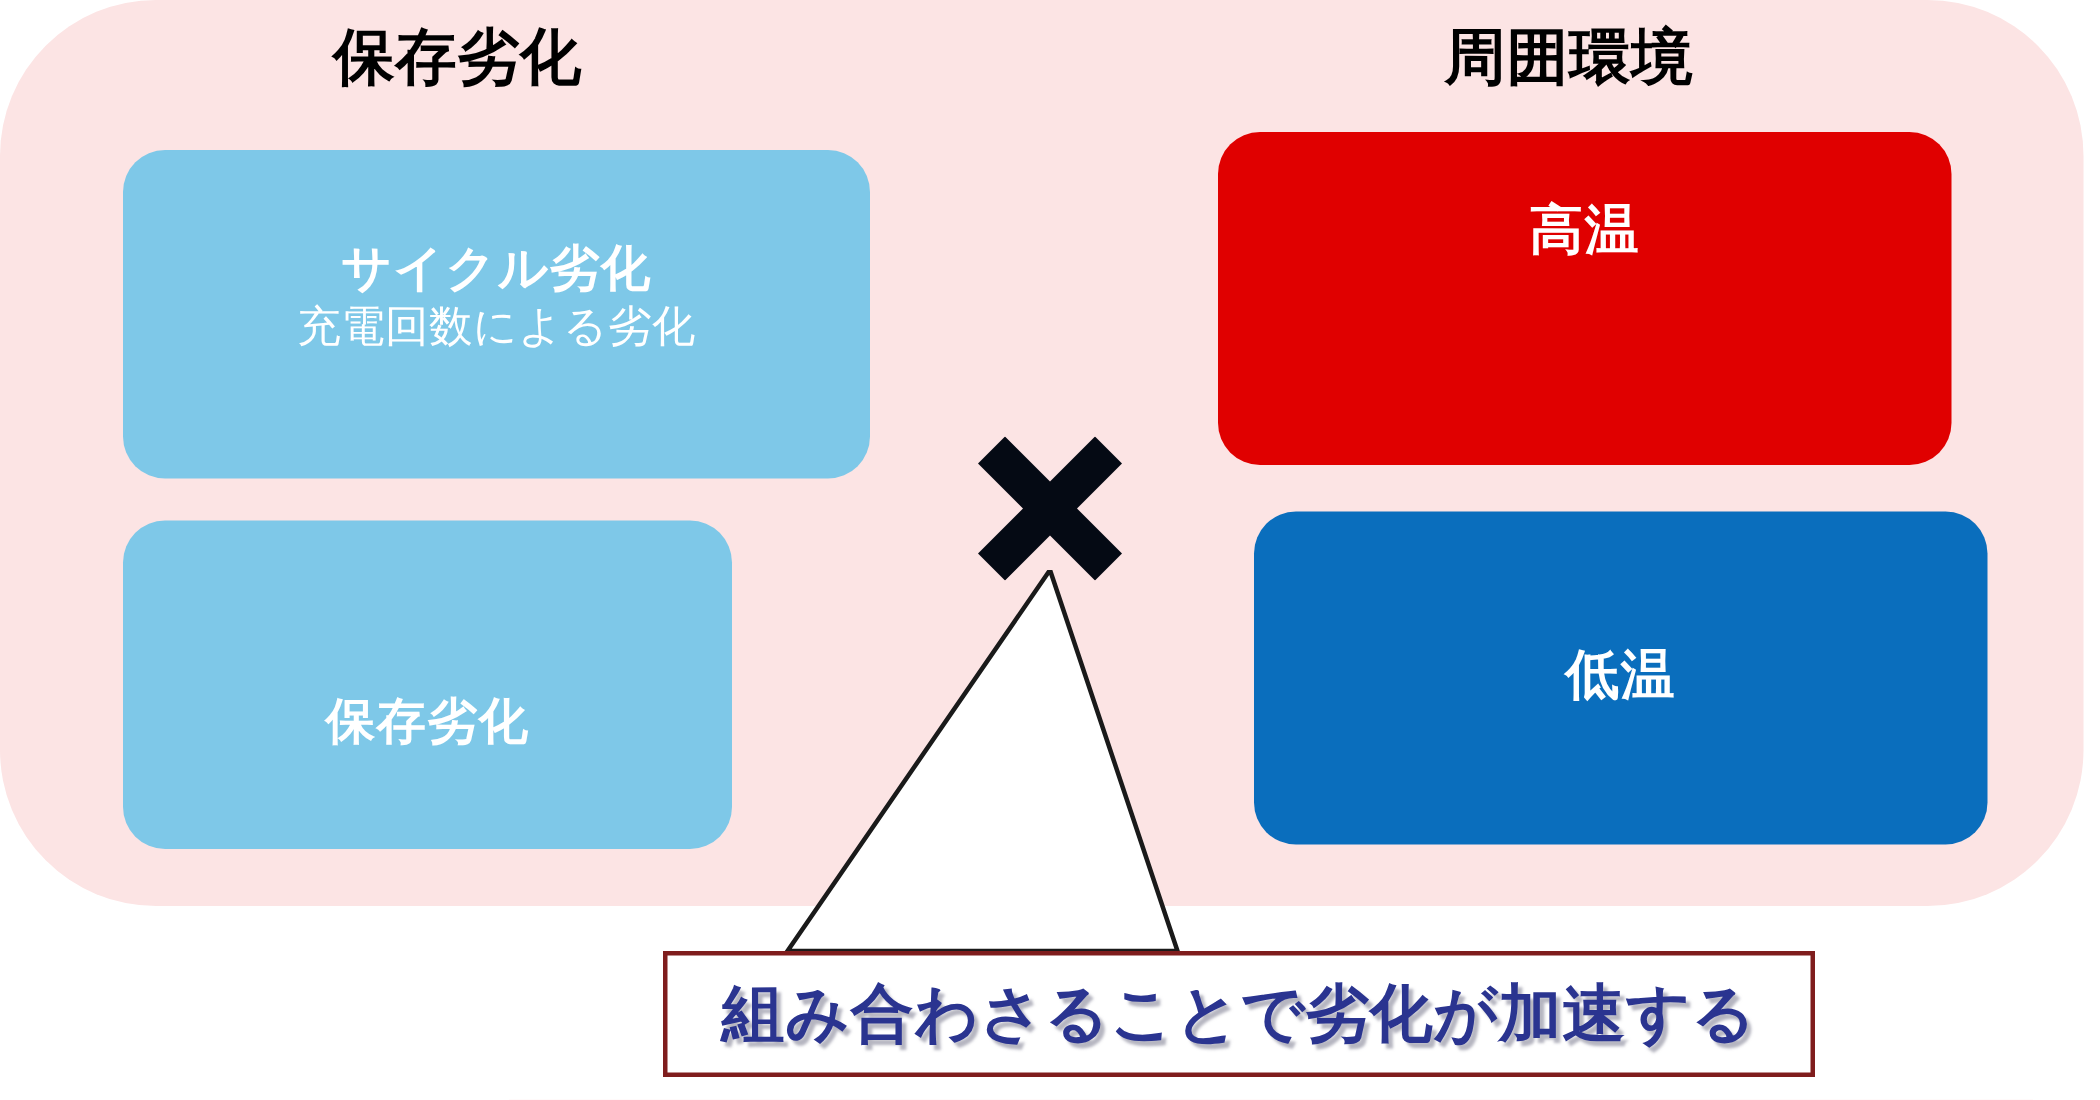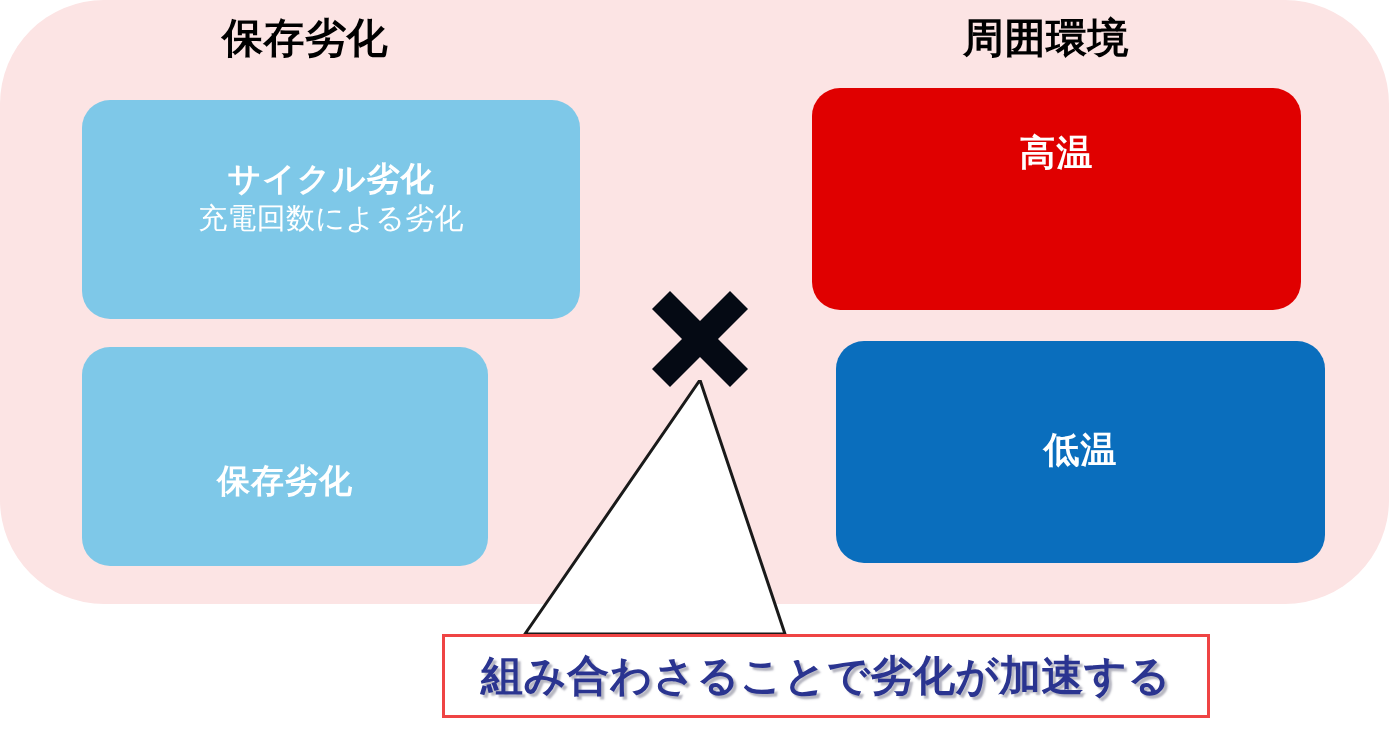--- a/index.html
+++ b/index.html
@@ -119,21 +119,21 @@
     pointer-events: none;
   }
 
   .callout-box {
     position: absolute;
     left: 442px;
     top: 634px;
     width: 768px;
     height: 84px;
     background: #ffffff;
-    border: 3px solid #ef4444;
+    border: 3px solid #7f1d1d;
     box-sizing: border-box;
     display: flex;
     align-items: center;
     justify-content: center;
   }
   .callout-text {
     font-size: 42px;
     font-weight: bold;
     color: #2a3490;
     letter-spacing: 0.5px;

